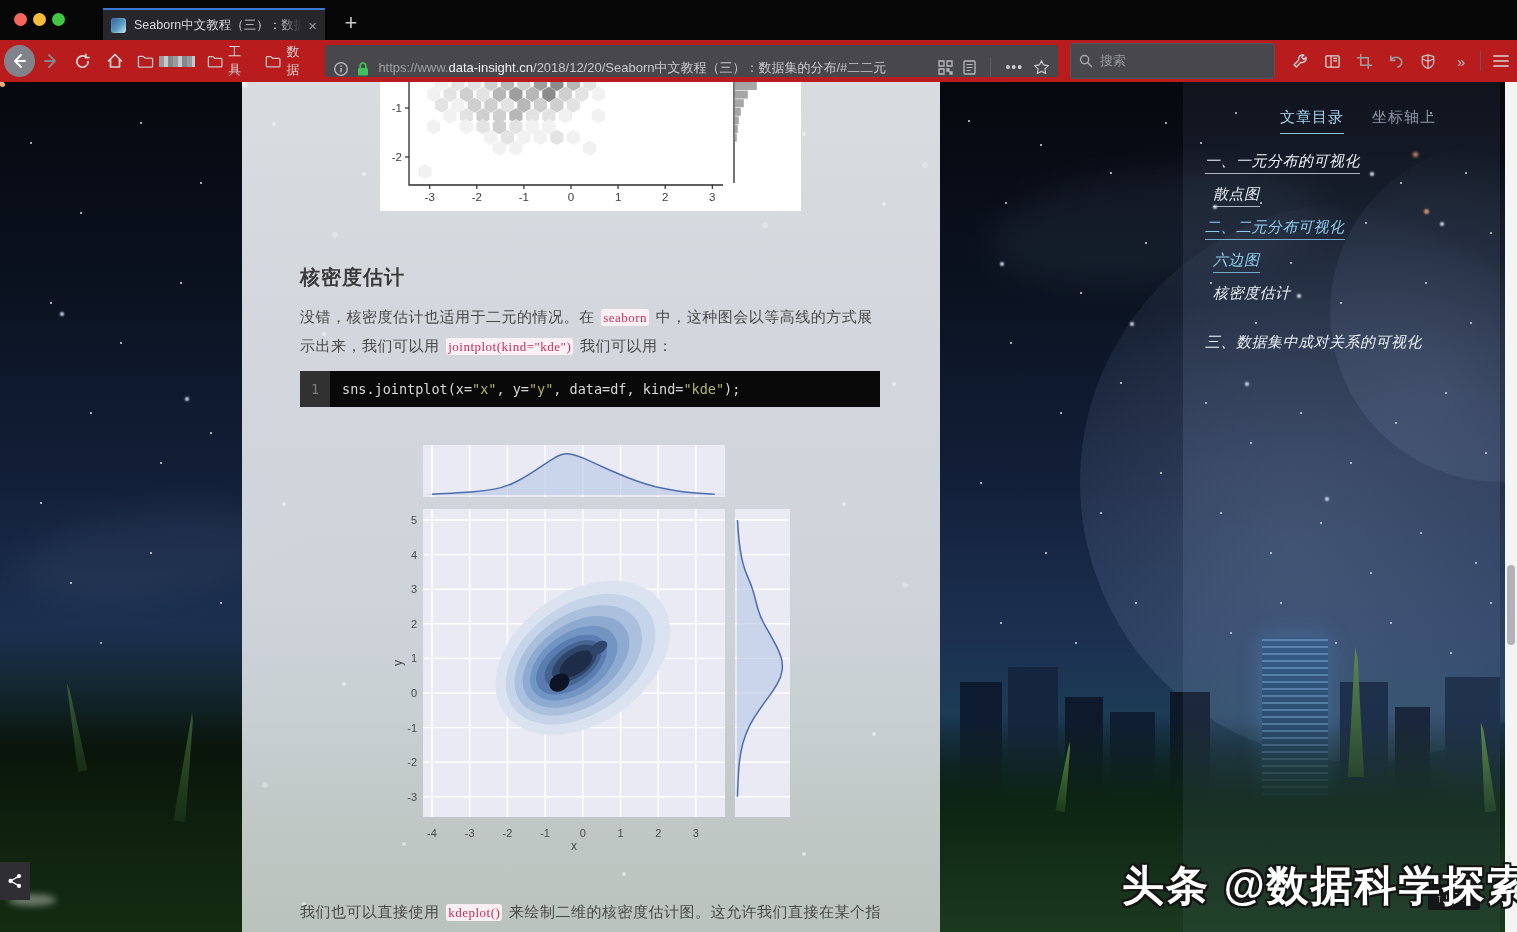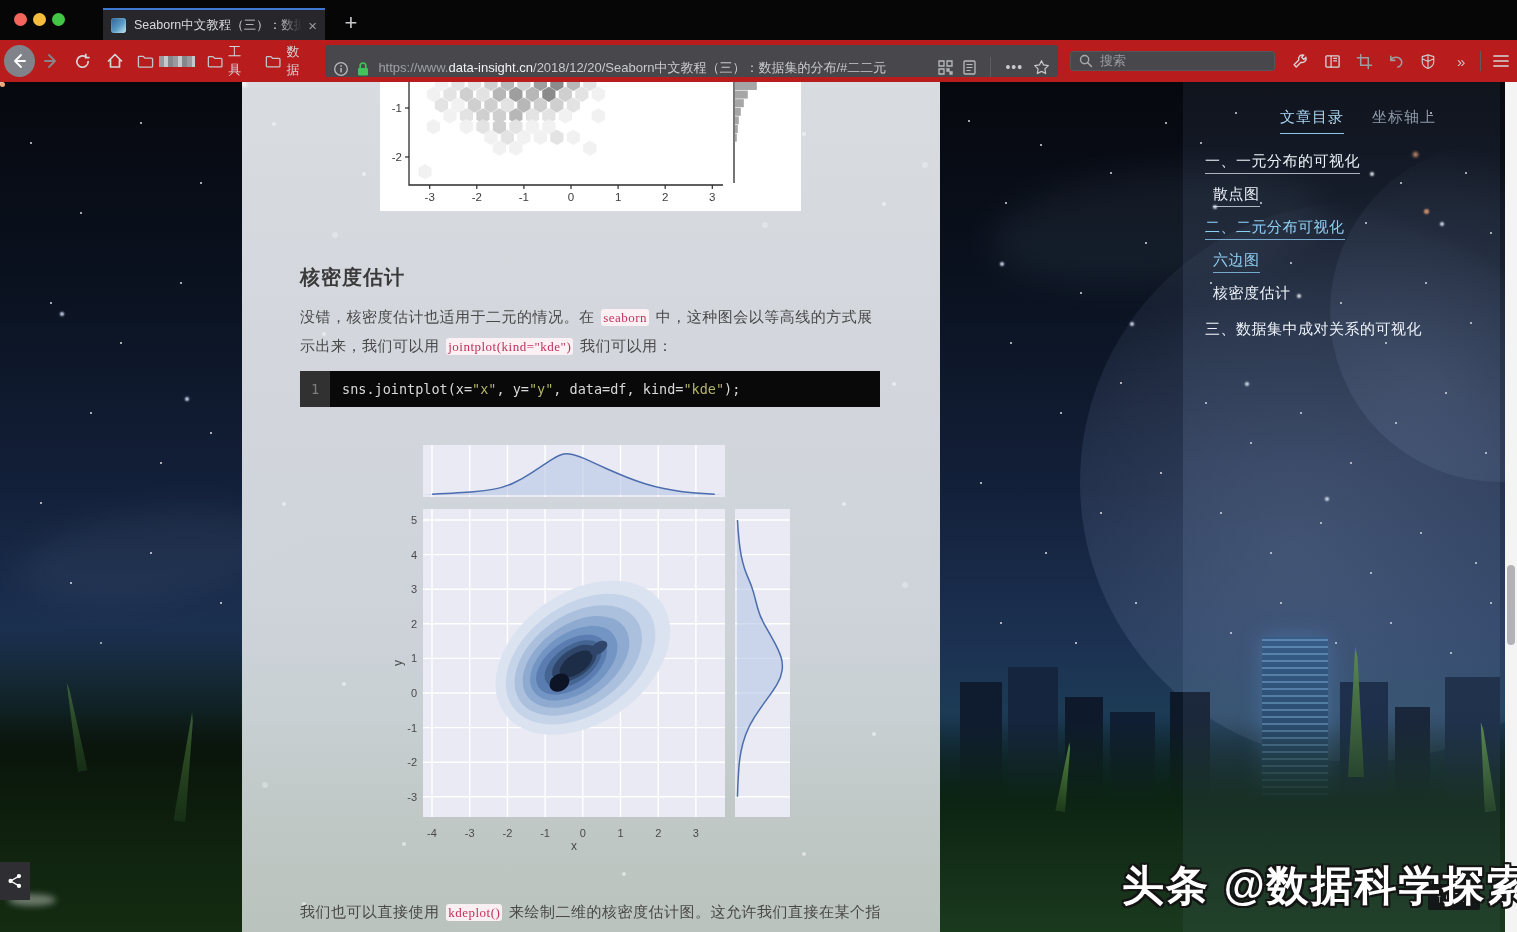--- a/index.html
+++ b/index.html
@@ -26,21 +26,21 @@
   .back-circle{width:32px;height:32px;border-radius:50%;background:#80848a;display:flex;align-items:center;justify-content:center;margin-left:4px;}
   .bookmark{display:flex;align-items:center;color:#d4d5d8;font-size:13px;margin:0 6px;gap:5px;}
   .redacted{width:36px;height:11px;background:repeating-linear-gradient(90deg,#9a9a9e 0 5px,#c7c8cb 5px 9px,#86878b 9px 14px);}
   .urlbar{height:32px;background:#47474c;border-radius:3px;display:flex;align-items:flex-end;
        margin-left:8px;width:748px;padding:0 8px;color:#d2d3d6;font-size:13px;}
   .url-text{white-space:nowrap;overflow:hidden;width:560px;
        -webkit-mask-image:linear-gradient(90deg,#000 93%,transparent);mask-image:linear-gradient(90deg,#000 93%,transparent);}
   .url-dim{color:#9fa0a5;} .url-domain{color:#f0f1f3;} .url-path{color:#c9cacd;}
   .urlbar .right-icons{margin-left:auto;display:flex;align-items:center;gap:10px;}
   .vsep{width:1px;height:20px;background:#5c5c61;margin:0 4px;}
-  .searchbar{height:20px;width:212px;background:#47474c;border:1px solid #55555a;border-radius:3px;
+  .searchbar{height:36px;width:212px;background:#47474c;border:1px solid #55555a;border-radius:3px;
        display:flex;align-items:center;margin-left:12px;padding:0 8px;color:#9b9ca1;font-size:13px;gap:7px;}
   .chevrons{color:#c9c9cc;font-size:15px;letter-spacing:-2px;}
   .dots3{color:#c9c9cc;font-size:14px;letter-spacing:1px;}
 
   
   .page{position:absolute;left:0;top:82px;width:1517px;height:850px;overflow:hidden;
         background:linear-gradient(180deg,#06080e 0%,#0a111e 22%,#13203a 48%,#1c3152 66%,#1c3b55 74%,#12273a 80%,#0b1a26 86%);}
   .cloud{position:absolute;border-radius:50%;filter:blur(14px);}
   .planet{position:absolute;border-radius:50%;}
   .stars,.stars-big,.stars-orange,.snow,.snow2{position:absolute;border-radius:50%;}
@@ -101,26 +101,26 @@
   svg text{font-family:"Liberation Sans",sans-serif;}
 
   
   .toc-panel{position:absolute;left:1183px;top:0;width:317px;height:850px;
     background:linear-gradient(180deg,rgba(128,152,196,.08),rgba(140,165,208,.16) 45%,rgba(120,150,190,.08));}
   .toc-tabs{position:absolute;left:97px;top:26px;display:flex;gap:28px;font-size:15px;}
   .toc-tab-active{color:#a9d7f5;border-bottom:1px solid #8fc5e8;padding-bottom:6px;letter-spacing:1px;}
   .toc-tab-idle{color:#8e99a9;letter-spacing:1px;}
   .toc-items{position:absolute;left:0;top:70px;width:100%;font-size:15px;letter-spacing:.5px;}
   .toc-item{margin-bottom:11px;}
-  .toc-item span{display:inline-block;padding-bottom:2px;}
+  .toc-item span{display:inline-block;padding-bottom:2px;font-style:italic;}
   .toc-lvl0{margin-left:22px;} .toc-lvl1{margin-left:30px;}
   .toc-white span{color:#edf2f8;border-bottom:1px solid rgba(235,242,250,.7);}
   .toc-blue span{color:#8fd0f2;border-bottom:1px solid rgba(140,200,240,.8);}
   .toc-plain span{color:#edf2f8;border-bottom:none;}
-  .toc-gap{margin-top:15px;}
+  .toc-gap{margin-top:28px;}
 
   
   .scrollbar{position:absolute;left:1505px;top:0;width:12px;height:850px;background:#f4f4f4;}
   .scroll-thumb{position:absolute;left:2px;top:483px;width:8px;height:80px;border-radius:4px;background:#b3b3b7;}
   .share-btn{position:absolute;left:0;top:780px;width:30px;height:38px;background:#2e2e33;
     display:flex;align-items:center;justify-content:center;}
   .b2t-badge{position:absolute;left:1428px;top:802px;height:26px;padding:0 8px;background:rgba(18,18,20,.88);
     color:#d6d6d6;font-size:13px;display:flex;align-items:center;gap:3px;border-radius:2px;}
   .watermark{position:absolute;left:1122px;top:776px;font-size:42px;font-weight:900;color:#fff;letter-spacing:2px;white-space:nowrap;
     text-shadow:2px 0 0 #151515,-2px 0 0 #151515,0 2px 0 #151515,0 -2px 0 #151515,

